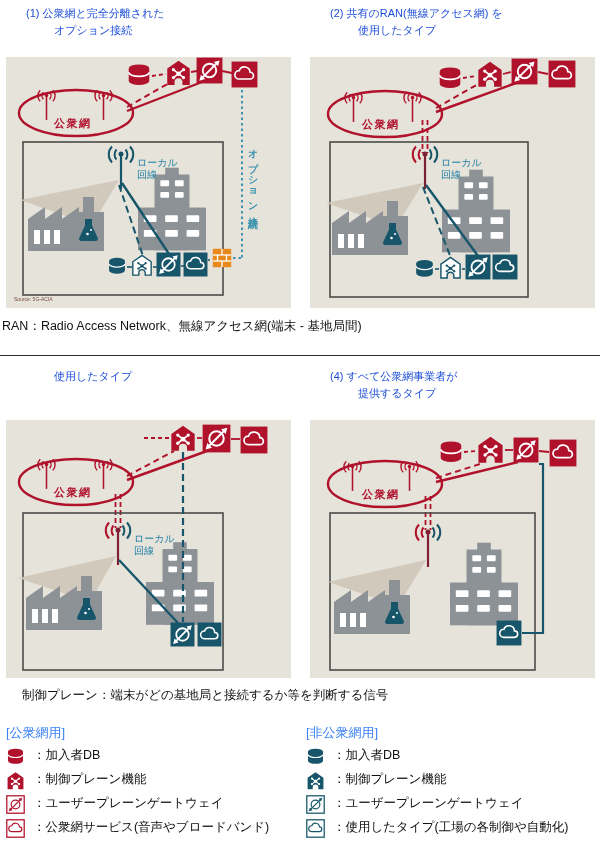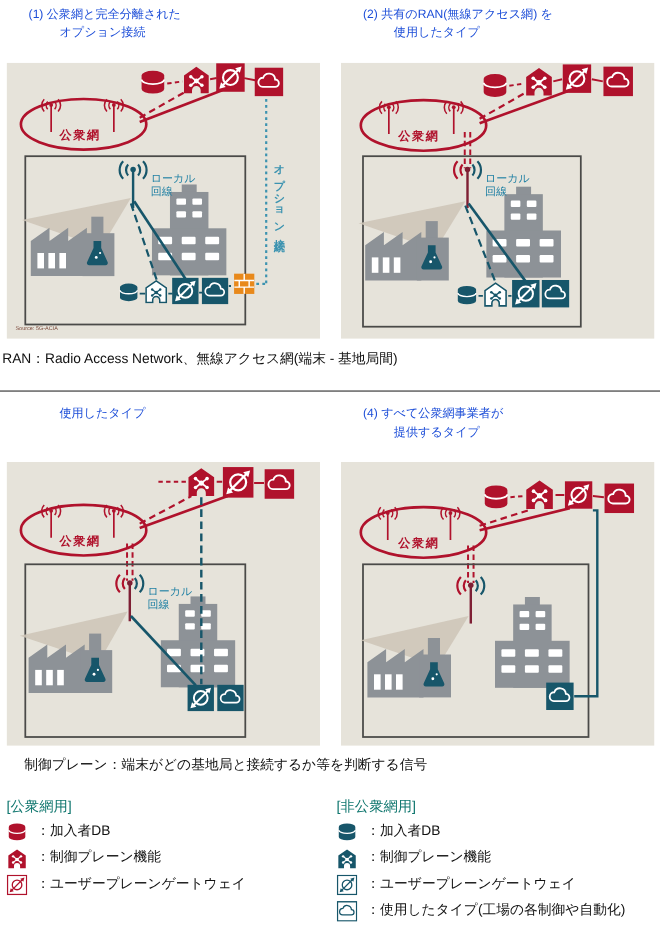--- a/index.html
+++ b/index.html
@@ -12,21 +12,21 @@
   .diagram { position:absolute; left:0; top:52px; }
   .diagram svg { display:block; }
   .lbl { position:absolute; line-height:1.15; white-space:nowrap;text-align:right; }
   .lbl.red  { color:#b0122c; font-size:11px; letter-spacing:1.5px; font-weight:600; }
   .lbl.teal { color:#1d7fa3; font-size:10px; font-weight:400; }
   .lbl.opt  { color:#3c93b0; writing-mode:vertical-rl; letter-spacing:2px; font-size:10px; font-weight:600; }
   .lbl.src  { font-size:5px; color:#7c4a3c; }
   .note { position:absolute; font-size:12.5px; color:#111; }
   .divider { position:absolute; left:0; top:355px; width:600px; height:1px; background:#2b2b2b; }
   .legend { position:absolute; width:296px; }
-  .legend-title { font-size:13px; color:#0f766e; margin-bottom:5px; }
+  .legend-title { font-size:13px; color:#3b82f6; margin-bottom:5px; }
   .legend-row { display:flex; align-items:flex-start; height:24px; }
   .licon { width:19px; height:19px; margin-right:8px; flex:none; }
   .licon svg { width:19px; height:19px; display:block; }
   .red-ic  { color:#b0122c; }
   .teal-ic { color:#17566a; }
   .llabel { font-size:12.5px; color:#111; }
 </style>
 </head>
 <body>
 
@@ -360,20 +360,28 @@
       <span class="llabel">：制御プレーン機能</span>
     </div>
     <div class="legend-row">
       <span class="licon">
           <svg viewBox="0 0 24 24" class="red-ic">
             <use href="#sym-gw-outline"></use>
           </svg>
         </span>
       <span class="llabel">：ユーザープレーンゲートウェイ</span>
     </div>
+    <div class="legend-row">
+      <span class="licon">
+          <svg viewBox="0 0 24 24" class="red-ic">
+            <use href="#sym-cloud-outline"></use>
+          </svg>
+        </span>
+      <span class="llabel">：公衆網サービス(音声やブロードバンド)</span>
+    </div>
   </div>
 
   <div class="legend" style="left:306px; top:724px;">
     <div class="legend-title">[非公衆網用]</div>
     <div class="legend-row">
       <span class="licon">
           <svg viewBox="0 0 24 24" class="teal-ic">
             <use href="#sym-db"></use>
           </svg>
         </span>

